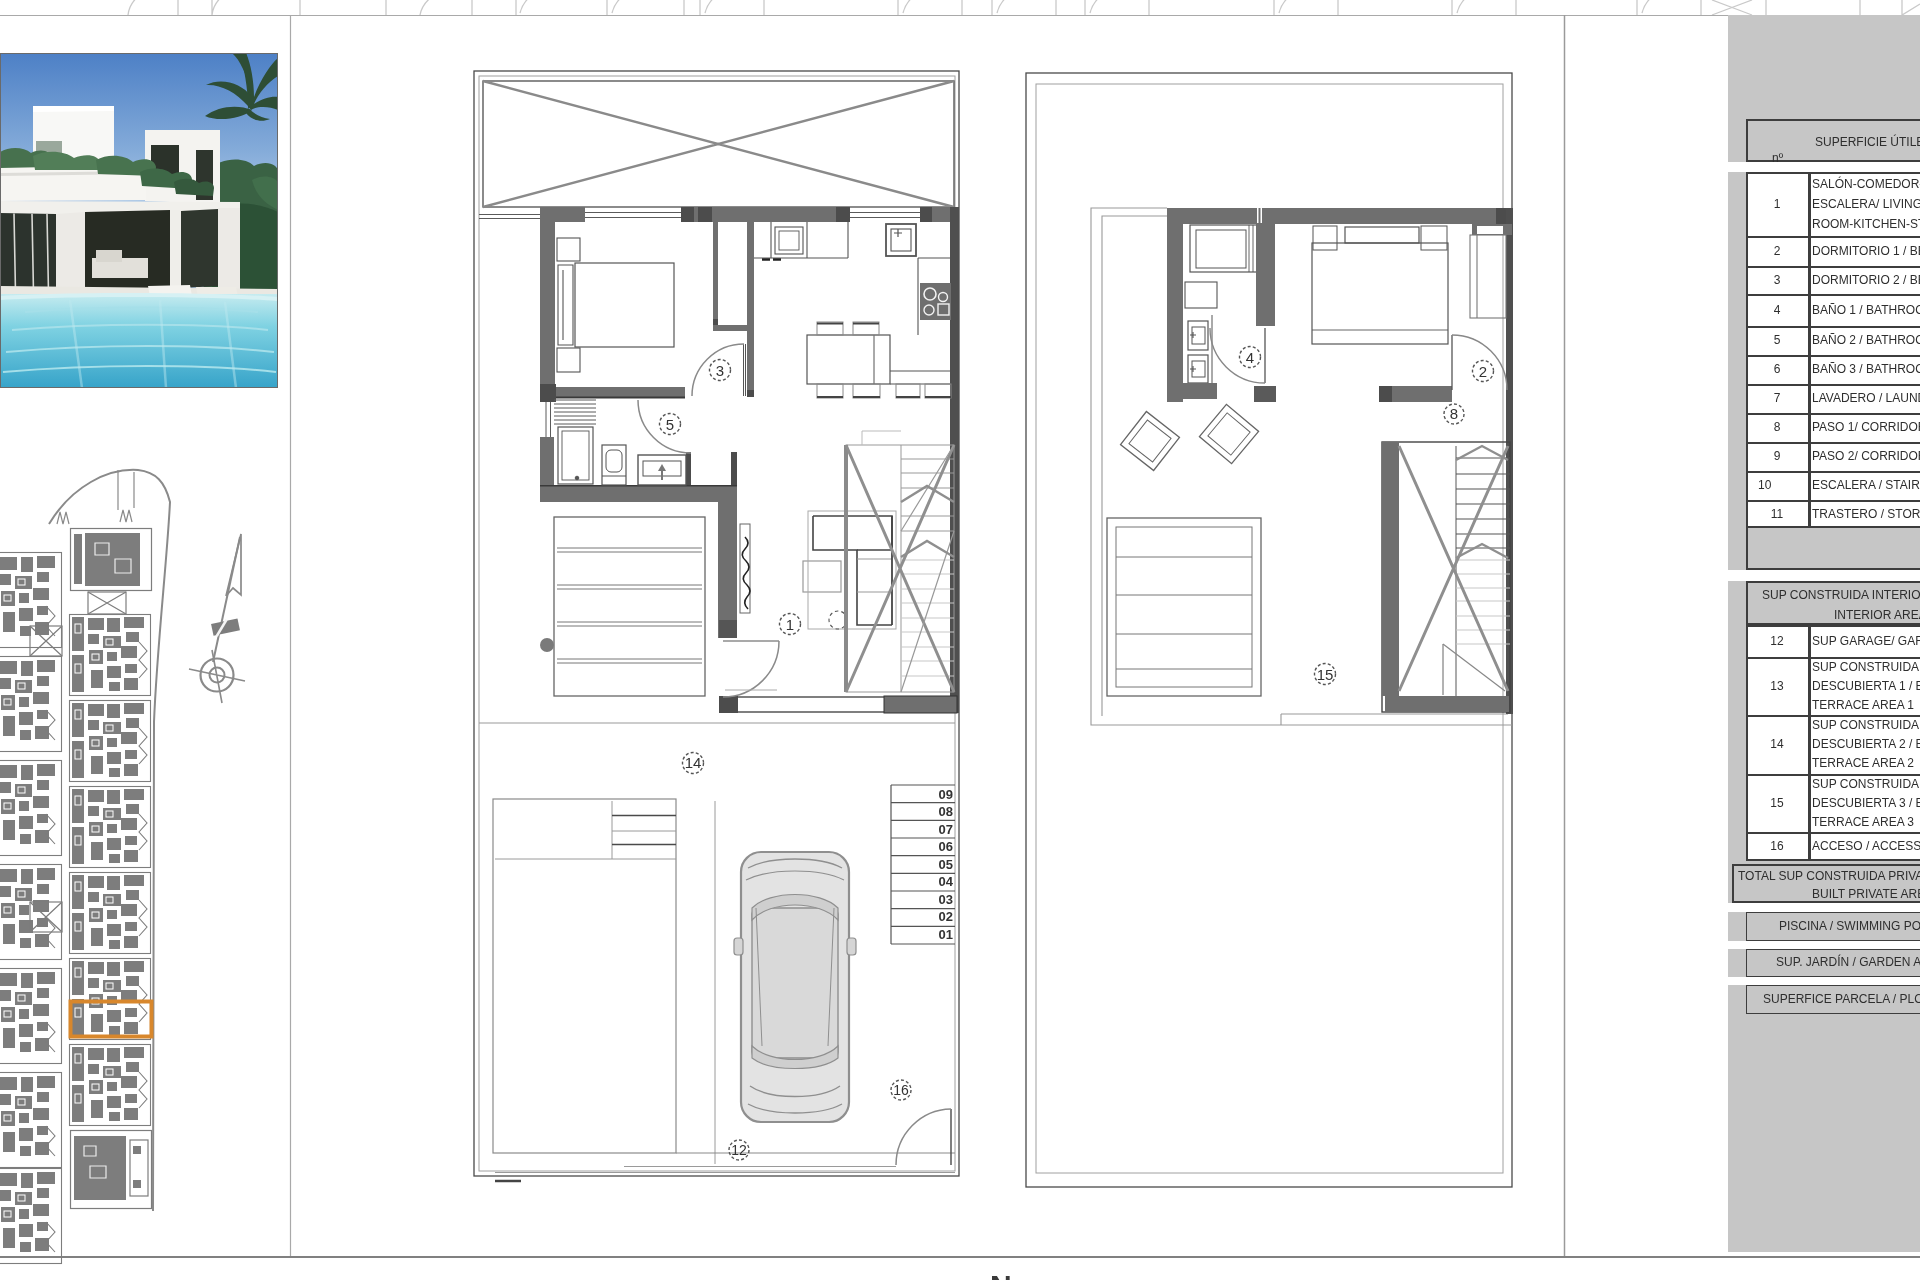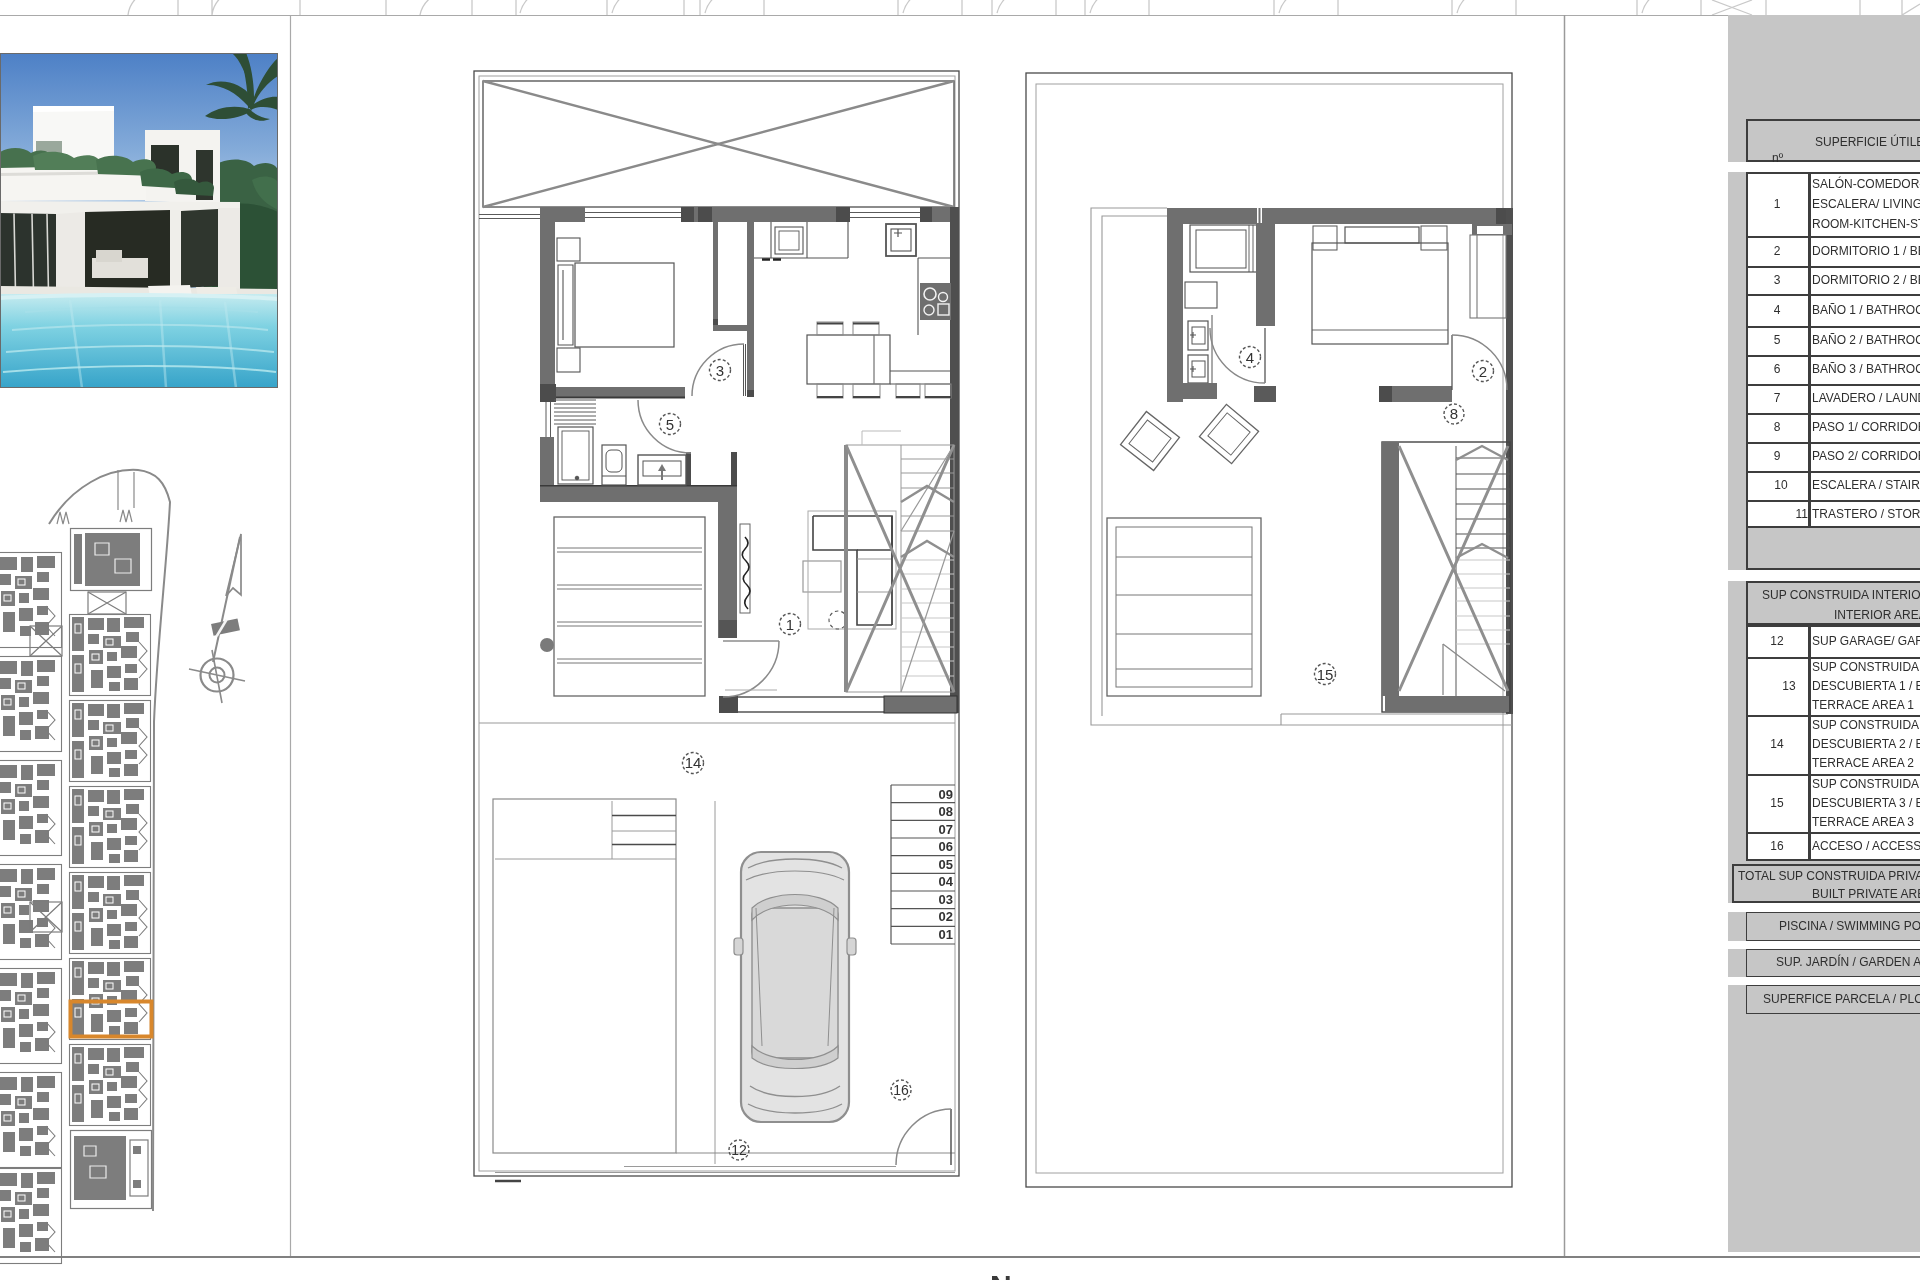--- a/index.html
+++ b/index.html
@@ -700,41 +700,41 @@
   <div class="abs" style="left:0;top:212px;width:174px;height:1.5px;background:#3d3d3d"></div>
   <div class="abs" style="left:0;top:212px;width:62px;height:29px;text-align:center;line-height:29px">7</div>
   <div class="abs" style="left:66px;top:212px;height:29px;line-height:29px;white-space:nowrap">LAVADERO / LAUND</div>
   <div class="abs" style="left:0;top:241px;width:174px;height:1.5px;background:#3d3d3d"></div>
   <div class="abs" style="left:0;top:241px;width:62px;height:29px;text-align:center;line-height:29px">8</div>
   <div class="abs" style="left:66px;top:241px;height:29px;line-height:29px;white-space:nowrap">PASO 1/ CORRIDOR</div>
   <div class="abs" style="left:0;top:270px;width:174px;height:1.5px;background:#3d3d3d"></div>
   <div class="abs" style="left:0;top:270px;width:62px;height:29px;text-align:center;line-height:29px">9</div>
   <div class="abs" style="left:66px;top:270px;height:29px;line-height:29px;white-space:nowrap">PASO 2/ CORRIDOR</div>
   <div class="abs" style="left:0;top:299px;width:174px;height:1.5px;background:#3d3d3d"></div>
-  <div class="abs" style="left:4px;top:299px;width:62px;height:29px;text-align:center;line-height:29px">10</div>
+  <div class="abs" style="left:12px;top:299px;width:62px;height:29px;text-align:left;line-height:29px">10</div>
   <div class="abs" style="left:66px;top:299px;height:29px;line-height:29px;white-space:nowrap">ESCALERA / STAIRS</div>
   <div class="abs" style="left:0;top:328px;width:174px;height:1.5px;background:#3d3d3d"></div>
-  <div class="abs" style="left:0;top:328px;width:62px;height:41px;text-align:right;line-height:28px">11</div>
+  <div class="abs" style="left:0;top:328px;width:62px;height:41px;text-align:center;line-height:28px">11</div>
   <div class="abs" style="left:66px;top:328px;height:28px;line-height:28px;white-space:nowrap">TRASTERO / STORA</div>
 </div>
 
 <div class="abs" style="left:1746px;top:528px;width:174px;height:42px;border:2px solid #3d3d3d;border-right:none;border-top:none;box-sizing:border-box"></div>
 
 <div class="abs" style="left:1746px;top:581px;width:174px;height:44px;border:2px solid #3d3d3d;border-right:none;box-sizing:border-box;font-size:12px;color:#2e2e2e;line-height:20px">
   <div class="abs" style="left:14px;top:2px;white-space:nowrap">SUP CONSTRUIDA INTERIOR/ TOTAL</div>
   <div class="abs" style="left:86px;top:22px;white-space:nowrap">INTERIOR AREAS</div>
 </div>
 
 <div class="abs" style="left:1746px;top:625px;width:174px;height:236px;background:#fff;border:2px solid #3d3d3d;border-right:none;box-sizing:border-box"></div>
 <div class="abs" style="left:1808px;top:625px;width:2.5px;height:236px;background:#3d3d3d"></div>
 <div class="abs" style="left:1746px;top:625px;width:174px;font-size:12px;color:#2e2e2e;line-height:19px">
   <div class="abs" style="left:0;top:0;width:62px;height:32px;text-align:center;line-height:32px">12</div>
   <div class="abs" style="left:66px;top:0;height:32px;line-height:32px;white-space:nowrap">SUP GARAGE/ GARA</div>
   <div class="abs" style="left:0;top:32px;width:174px;height:2px;background:#3d3d3d"></div>
-  <div class="abs" style="left:12px;top:32px;width:62px;height:44px;text-align:center;line-height:58px">13</div>
+  <div class="abs" style="left:0;top:32px;width:62px;height:44px;text-align:center;line-height:58px">13</div>
   <div class="abs" style="left:66px;top:33px;white-space:nowrap">SUP CONSTRUIDA<br>DESCUBIERTA 1 / B<br>TERRACE AREA 1</div>
   <div class="abs" style="left:0;top:90px;width:174px;height:2px;background:#3d3d3d"></div>
   <div class="abs" style="left:0;top:90px;width:62px;height:59px;text-align:center;line-height:59px">14</div>
   <div class="abs" style="left:66px;top:91px;white-space:nowrap">SUP CONSTRUIDA<br>DESCUBIERTA 2 / B<br>TERRACE AREA 2</div>
   <div class="abs" style="left:0;top:149px;width:174px;height:2px;background:#3d3d3d"></div>
   <div class="abs" style="left:0;top:149px;width:62px;height:58px;text-align:center;line-height:58px">15</div>
   <div class="abs" style="left:66px;top:150px;white-space:nowrap">SUP CONSTRUIDA<br>DESCUBIERTA 3 / B<br>TERRACE AREA 3</div>
   <div class="abs" style="left:0;top:207px;width:174px;height:2px;background:#3d3d3d"></div>
   <div class="abs" style="left:0;top:207px;width:62px;height:29px;text-align:center;line-height:29px">16</div>
   <div class="abs" style="left:66px;top:207px;height:29px;line-height:29px;white-space:nowrap">ACCESO / ACCESS</div>

